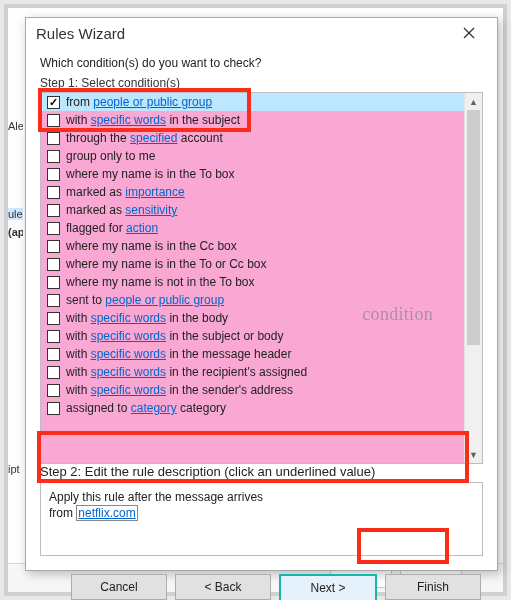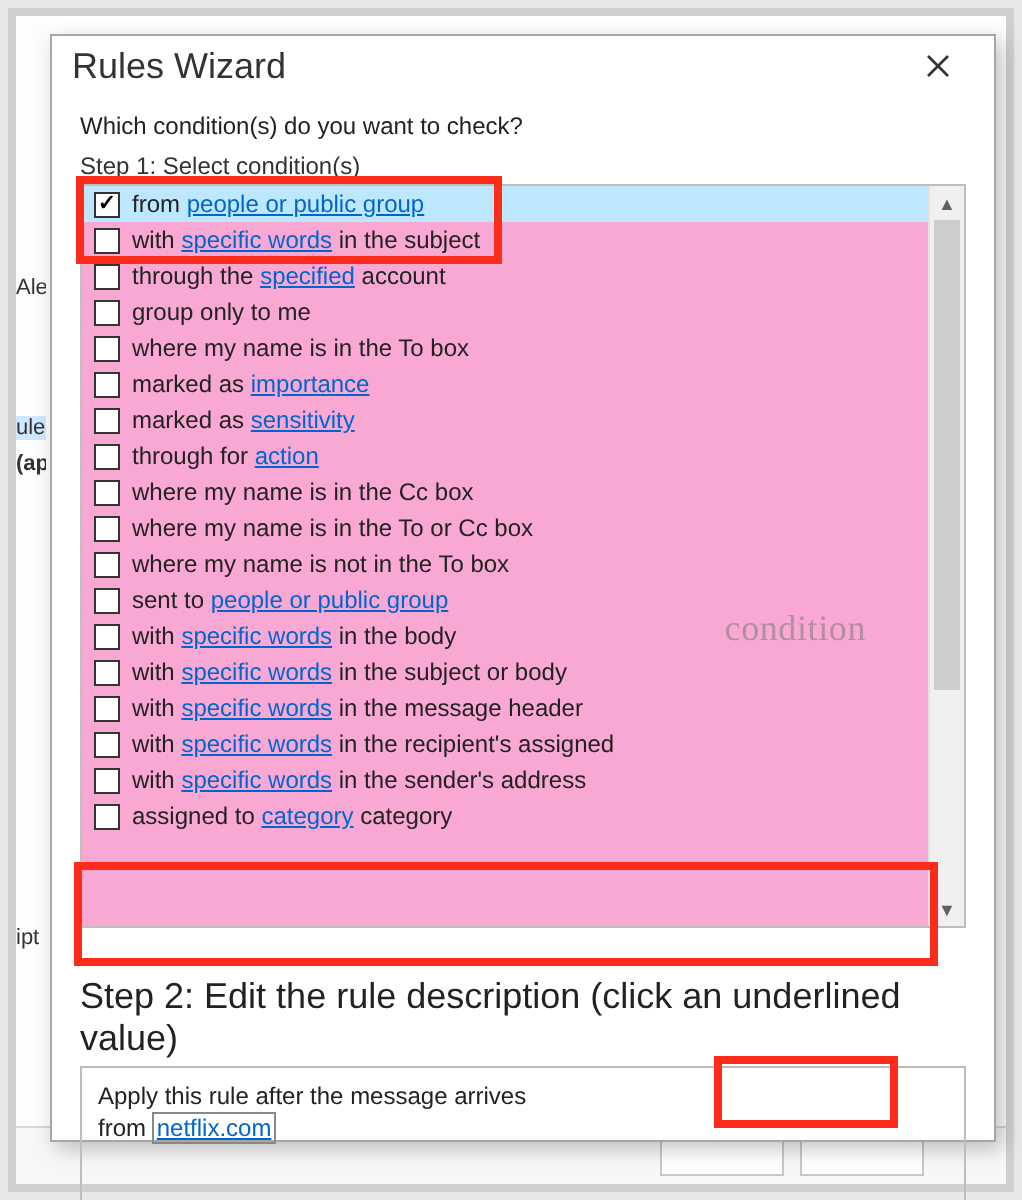--- a/index.html
+++ b/index.html
@@ -50,21 +50,21 @@
     border: 1px solid #a7a7a7;
     box-shadow: 3px 3px 10px rgba(0,0,0,0.25);
     box-sizing: border-box;
   }
   .titlebar {
     display: flex;
     align-items: center;
     justify-content: space-between;
     height: 30px;
     padding: 0 8px 0 10px;
-    font-size: 18px;
+    font-size: 15px;
     color: #333;
   }
   .close-btn {
     width: 40px;
     height: 28px;
     display: flex;
     align-items: center;
     justify-content: center;
     font-size: 16px;
     color: #333;
@@ -140,22 +140,22 @@
     background: #cdcdcd;
   }
   .hl-red {
     position: absolute;
     border: 4px solid #fb2c1a;
     box-sizing: border-box;
     pointer-events: none;
     z-index: 50;
   }
   .step2-title {
-    margin-top: 24px;
-    font-size: 18px;
+    margin-top: 0;
+    font-size: 13px;
   }
   .desc-box {
     margin-top: 3px;
     border: 1px solid #bdbdbd;
     height: 74px;
     padding: 6px 8px;
     font-size: 12px;
     line-height: 16px;
     box-sizing: border-box;
   }
@@ -205,21 +205,21 @@
     height: 18px;
     border: 1px solid #c8c8c8;
     background: #fff;
   }
 </style>
 </head>
 <body>
 
 <div class="outer-frame">
   <div class="left-fragments">
-    <div style="top:130px;">Ale</div>
+    <div style="top:112px;">Ale</div>
     <div style="top:200px;background:#cde8ff;">ule</div>
     <div style="top:218px;font-weight:bold;">(ap</div>
     <div style="top:455px;">ipt</div>
   </div>
 
   <div class="bottom-strip">
     <div class="strip-box" style="left:322px; width:60px;"></div>
     <div class="strip-box" style="left:392px; width:60px;"></div>
   </div>
 
@@ -263,21 +263,21 @@
             <div class="cond-item">
               <span class="cb"></span>
               <span><span>marked as </span><span class="link">importance</span></span>
             </div>
             <div class="cond-item">
               <span class="cb"></span>
               <span><span>marked as </span><span class="link">sensitivity</span></span>
             </div>
             <div class="cond-item">
               <span class="cb"></span>
-              <span><span>through for </span><span class="link">action</span></span>
+              <span><span>flagged for </span><span class="link">action</span></span>
             </div>
             <div class="cond-item">
               <span class="cb"></span>
               <span><span>where my name is in the Cc box</span></span>
             </div>
             <div class="cond-item">
               <span class="cb"></span>
               <span><span>where my name is in the To or Cc box</span></span>
             </div>
             <div class="cond-item">

